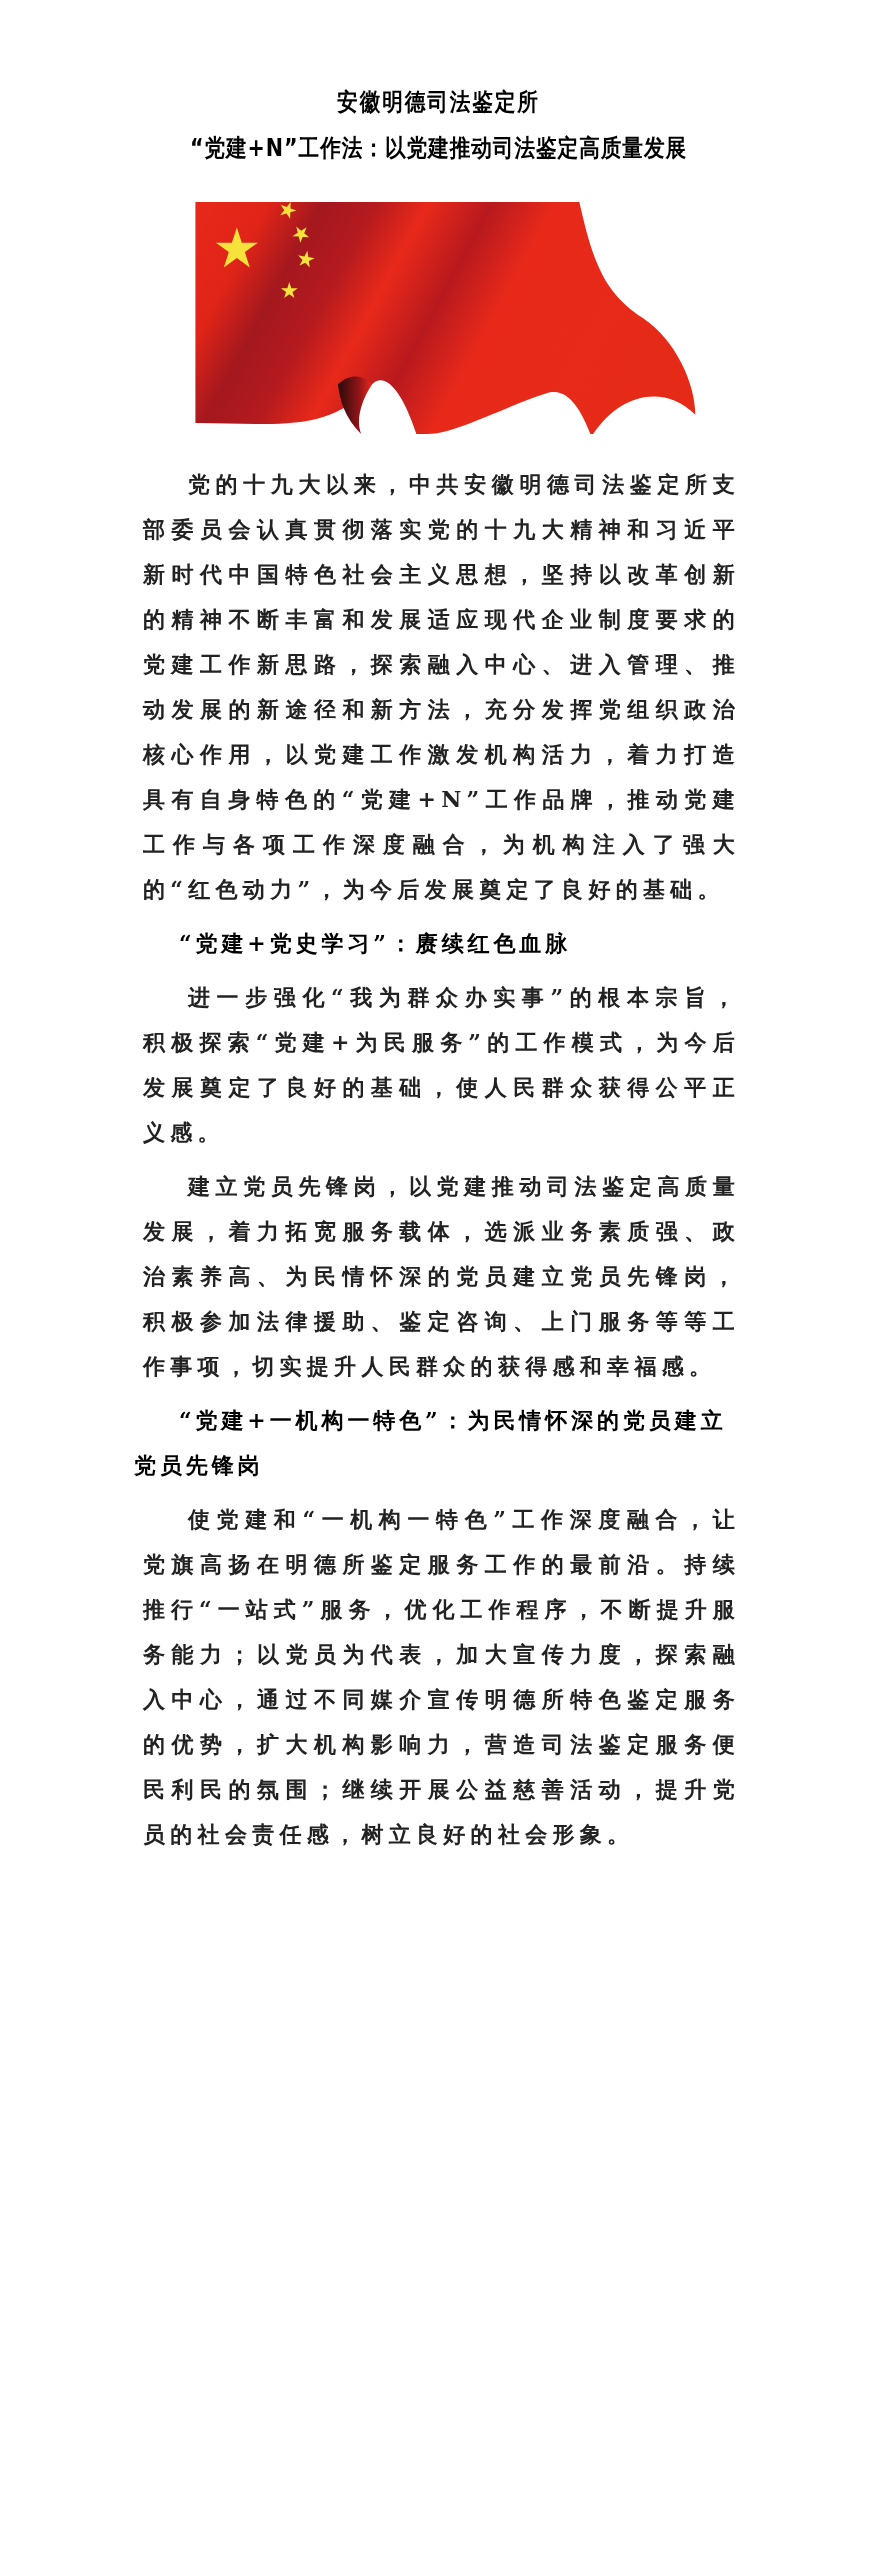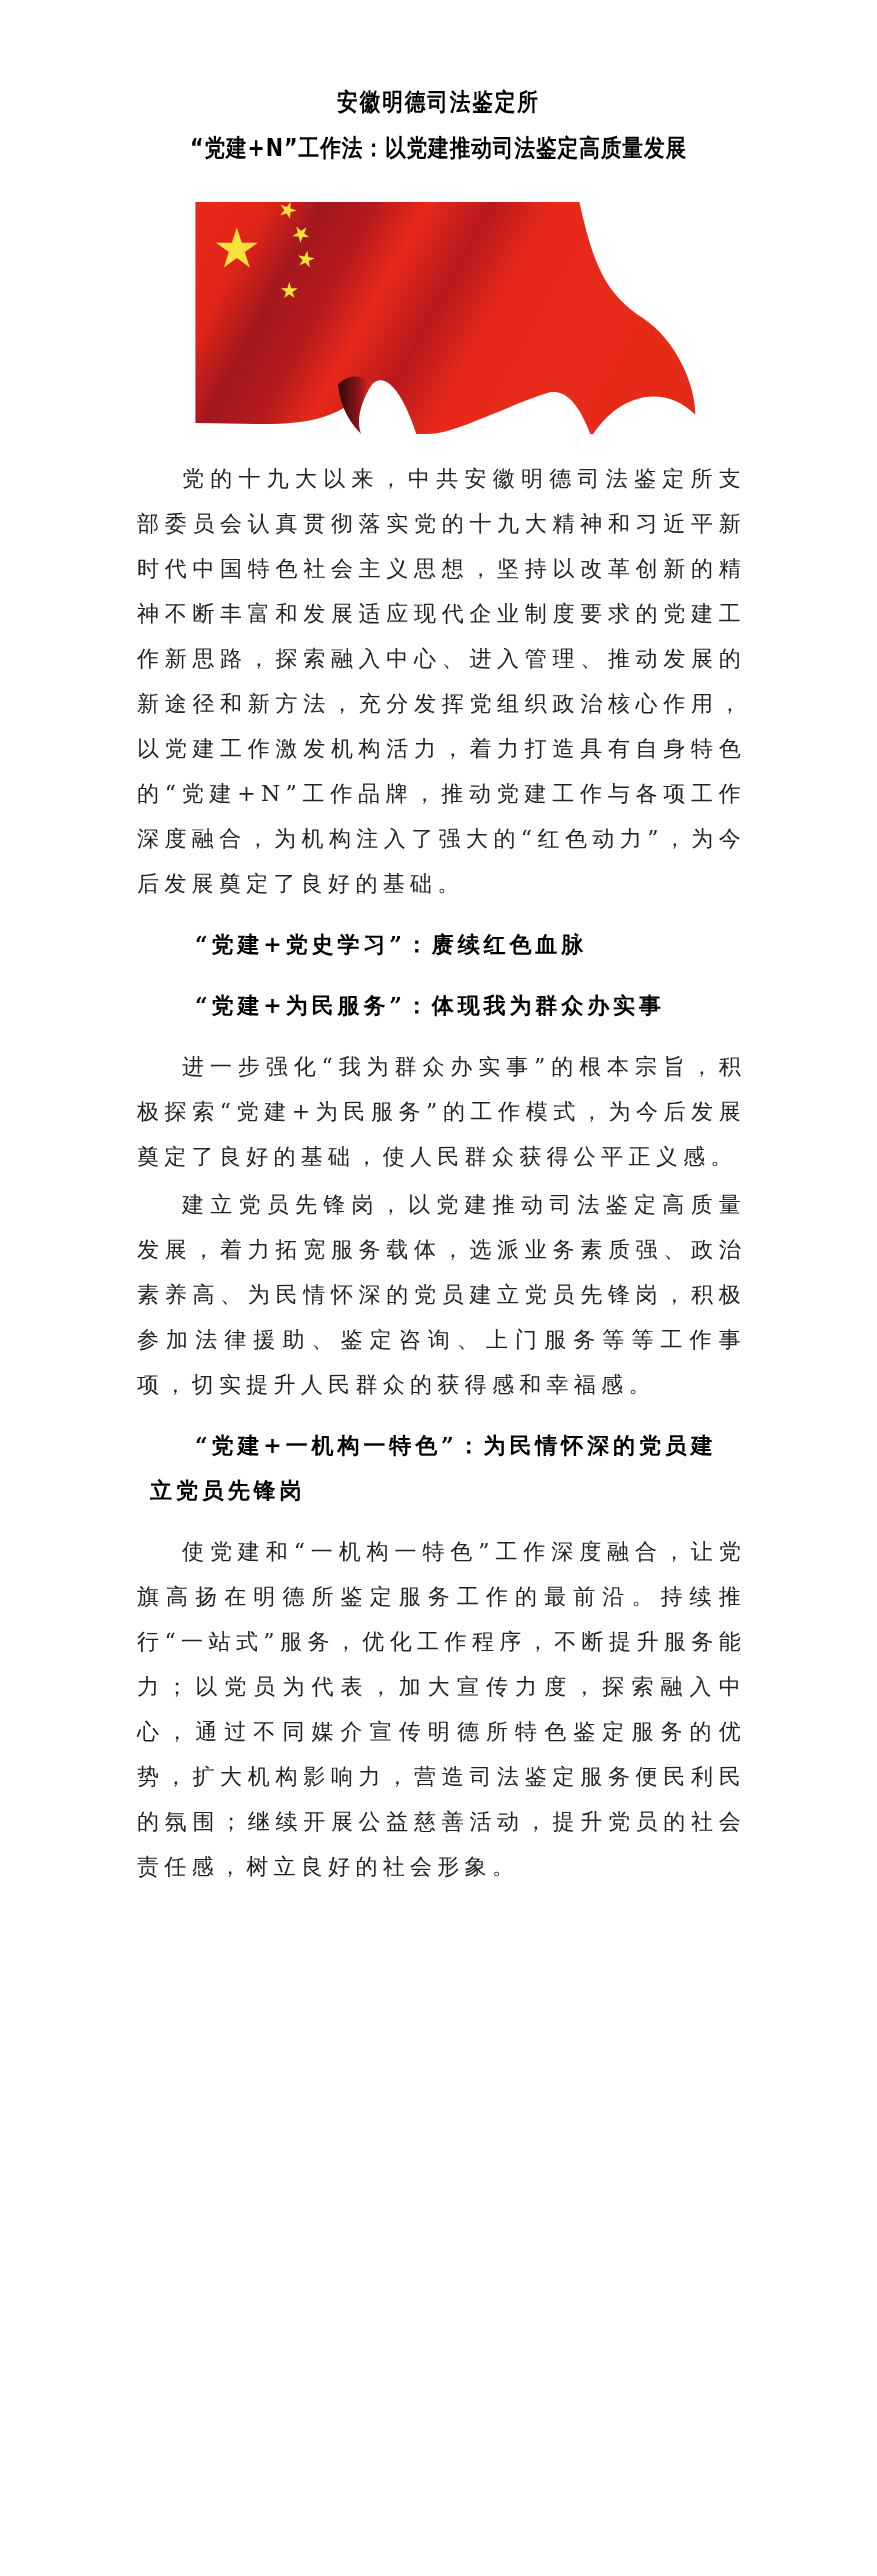--- a/index.html
+++ b/index.html
@@ -10,22 +10,22 @@
     font-weight: bold; color: #000; line-height: 33px;
   }
   .title-1 { top: 86px; font-size: 24px; transform: scaleX(0.86); letter-spacing: 2.2px; }
   .title-2 { top: 132px; font-size: 24px; transform: scaleX(0.86); letter-spacing: 1.1px; }
   .flag { position: absolute; left: 195px; top: 202px; width: 509px; height: 232px; }
   .body {
     position: absolute; left: 134px; top: 453px; width: 615px;
     font-family: "DejaVu Serif", "Liberation Serif", serif;
     font-size: 22px; line-height: 45px; color: #222;
   }
-  .para { margin: 3px; text-indent: 45px; text-align: justify; text-align-last: left; letter-spacing: 5.3px; font-weight: 400; }
-  .heading { margin: 16px; text-indent: 45px; letter-spacing: 3.9px; font-weight: bold; color: #000; }
+  .para { margin: 9px; text-indent: 45px; text-align: justify; text-align-last: left; letter-spacing: 5.3px; font-weight: 700; }
+  .heading { margin: 0; text-indent: 45px; letter-spacing: 3.9px; font-weight: bold; color: #000; }
 </style>
 </head>
 <body>
 
 <div class="title title-1">安徽明德司法鉴定所</div>
 <div class="title title-2">“党建+N”工作法：以党建推动司法鉴定高质量发展</div>
 
 <svg class="flag" viewBox="0 0 920 420" xmlns="http://www.w3.org/2000/svg">
   <defs>
     <linearGradient id="flagGrad" x1="0" y1="0" x2="1" y2="0.25">
@@ -53,21 +53,20 @@
     <polygon transform="translate(200,104) scale(16) rotate(10)" points="0,-1 0.2245,-0.309 0.951,-0.309 0.363,0.118 0.5878,0.809 0,0.382 -0.5878,0.809 -0.363,0.118 -0.951,-0.309 -0.2245,-0.309"></polygon>
     <polygon transform="translate(170,161) scale(16) rotate(0)" points="0,-1 0.2245,-0.309 0.951,-0.309 0.363,0.118 0.5878,0.809 0,0.382 -0.5878,0.809 -0.363,0.118 -0.951,-0.309 -0.2245,-0.309"></polygon>
   </g>
 </svg>
 
 <div class="body">
   <p class="para">党的十九大以来，中共安徽明德司法鉴定所支部委员会认真贯彻落实党的十九大精神和习近平新时代中国特色社会主义思想，坚持以改革创新的精神不断丰富和发展适应现代企业制度要求的党建工作新思路，探索融入中心、进入管理、推动发展的新途径和新方法，充分发挥党组织政治核心作用，以党建工作激发机构活力，着力打造具有自身特色的“党建+N”工作品牌，推动党建工作与各项工作深度融合，为机构注入了强大的“红色动力”，为今后发展奠定了良好的基础。</p>
 
   <p class="heading">“党建+党史学习”：赓续红色血脉</p>
 
-  <p class="heading">“党建+为民服务”：体现我为群众办实事</p>
   <p class="para">进一步强化“我为群众办实事”的根本宗旨，积极探索“党建+为民服务”的工作模式，为今后发展奠定了良好的基础，使人民群众获得公平正义感。</p>
   <p class="para">建立党员先锋岗，以党建推动司法鉴定高质量发展，着力拓宽服务载体，选派业务素质强、政治素养高、为民情怀深的党员建立党员先锋岗，积极参加法律援助、鉴定咨询、上门服务等等工作事项，切实提升人民群众的获得感和幸福感。</p>
 
   <p class="heading">“党建+一机构一特色”：为民情怀深的党员建立党员先锋岗</p>
   <p class="para">使党建和“一机构一特色”工作深度融合，让党旗高扬在明德所鉴定服务工作的最前沿。持续推行“一站式”服务，优化工作程序，不断提升服务能力；以党员为代表，加大宣传力度，探索融入中心，通过不同媒介宣传明德所特色鉴定服务的优势，扩大机构影响力，营造司法鉴定服务便民利民的氛围；继续开展公益慈善活动，提升党员的社会责任感，树立良好的社会形象。</p>
 
 </div>
 
 
 </body></html>

